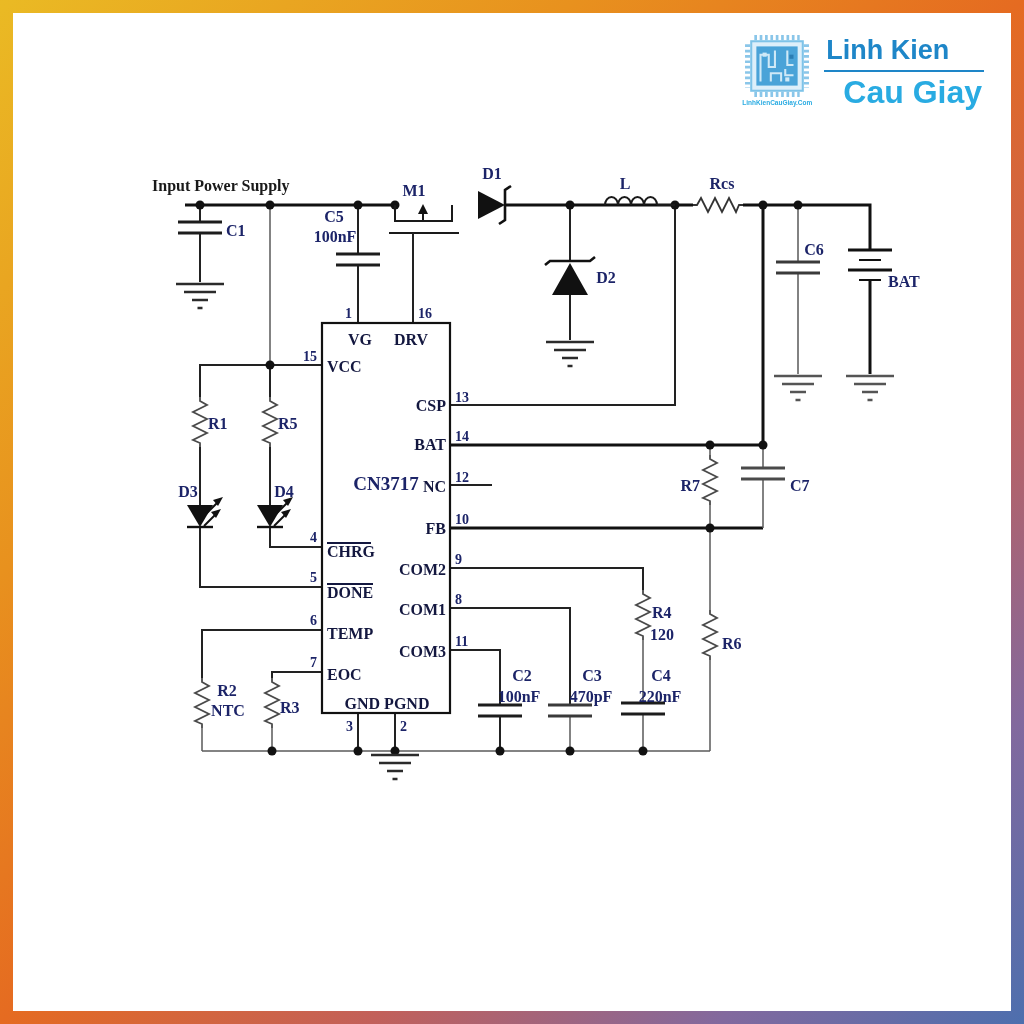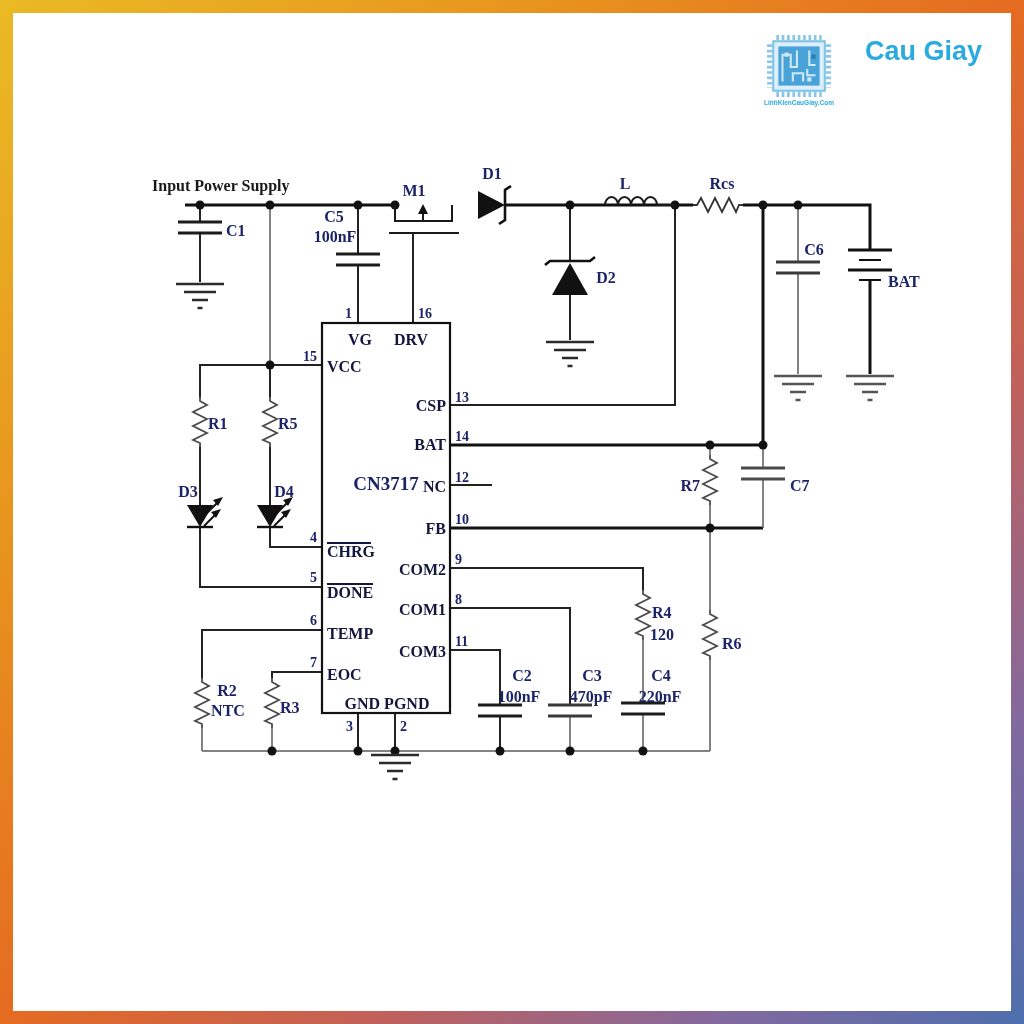--- a/index.html
+++ b/index.html
@@ -23,21 +23,21 @@
   .blk{fill:#1a1a1a;font-size:16px;}
 
   
   .logo{position:absolute;top:34px;right:40px;display:flex;gap:12px;align-items:flex-start;
         font-family:"Liberation Sans",sans-serif;}
   .logo-chipwrap{display:flex;flex-direction:column;align-items:center;}
   .logo-url{font-size:6.5px;font-weight:bold;color:#29abe2;margin-top:1px;letter-spacing:0;}
   .logo-text{display:flex;flex-direction:column;}
   .logo-l1{font-size:27px;font-weight:bold;color:#1e86c8;line-height:1.1;padding:2px 6px 4px 2px;
            border-bottom:2px solid #1e86c8;}
-  .logo-l2{font-size:27px;font-weight:bold;color:#29abe2;line-height:1.1;padding:3px 2px 0 2px;margin-left:17px;}
+  .logo-l2{font-size:32px;font-weight:bold;color:#29abe2;line-height:1.1;padding:3px 2px 0 2px;margin-left:17px;}
 </style>
 </head>
 <body>
 
 <div id="stage">
   <div id="paper"></div>
 
   <svg id="schem" viewBox="0 0 1024 1024">
     <defs>
       <g id="gnd" stroke="currentColor" stroke-width="2.4" fill="none">
@@ -321,16 +321,17 @@
         <rect x="7" y="7" width="50" height="48" fill="#ddeffa" stroke="#7ec3e8" stroke-width="2"></rect>
         <rect x="12" y="12" width="40" height="38" fill="#4aa3d8"></rect>
         <path d="M16,46 V20 h8 v12 h6 V16 M26,46 V38 h10 v8 M42,16 v14 h6 M48,40 h-8 v-6" stroke="#cfe9f7" stroke-width="2" fill="none"></path>
         <rect x="18" y="18" width="4" height="4" fill="#cfe9f7"></rect>
         <rect x="40" y="42" width="4" height="4" fill="#cfe9f7"></rect>
         <rect x="44" y="20" width="4" height="4" fill="#2a7db3"></rect>
       </svg>
       <div class="logo-url">LinhKienCauGiay.Com</div>
     </div>
     <div class="logo-text">
+      <div class="logo-l1">Linh Kien</div>
       <div class="logo-l2">Cau Giay</div>
     </div>
   </div>
 </div>
 
 </body></html>

